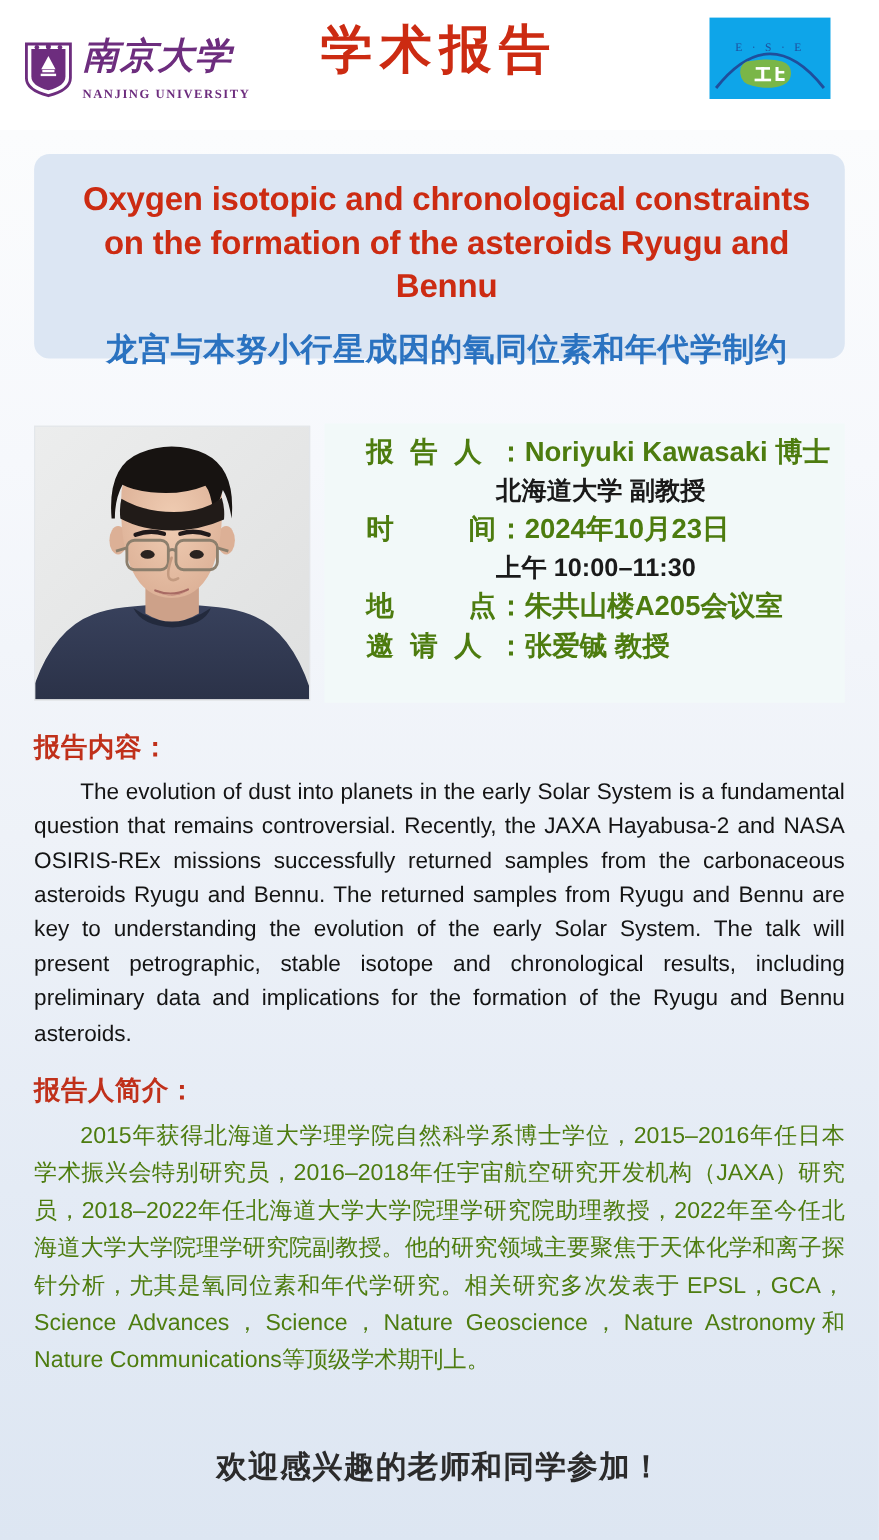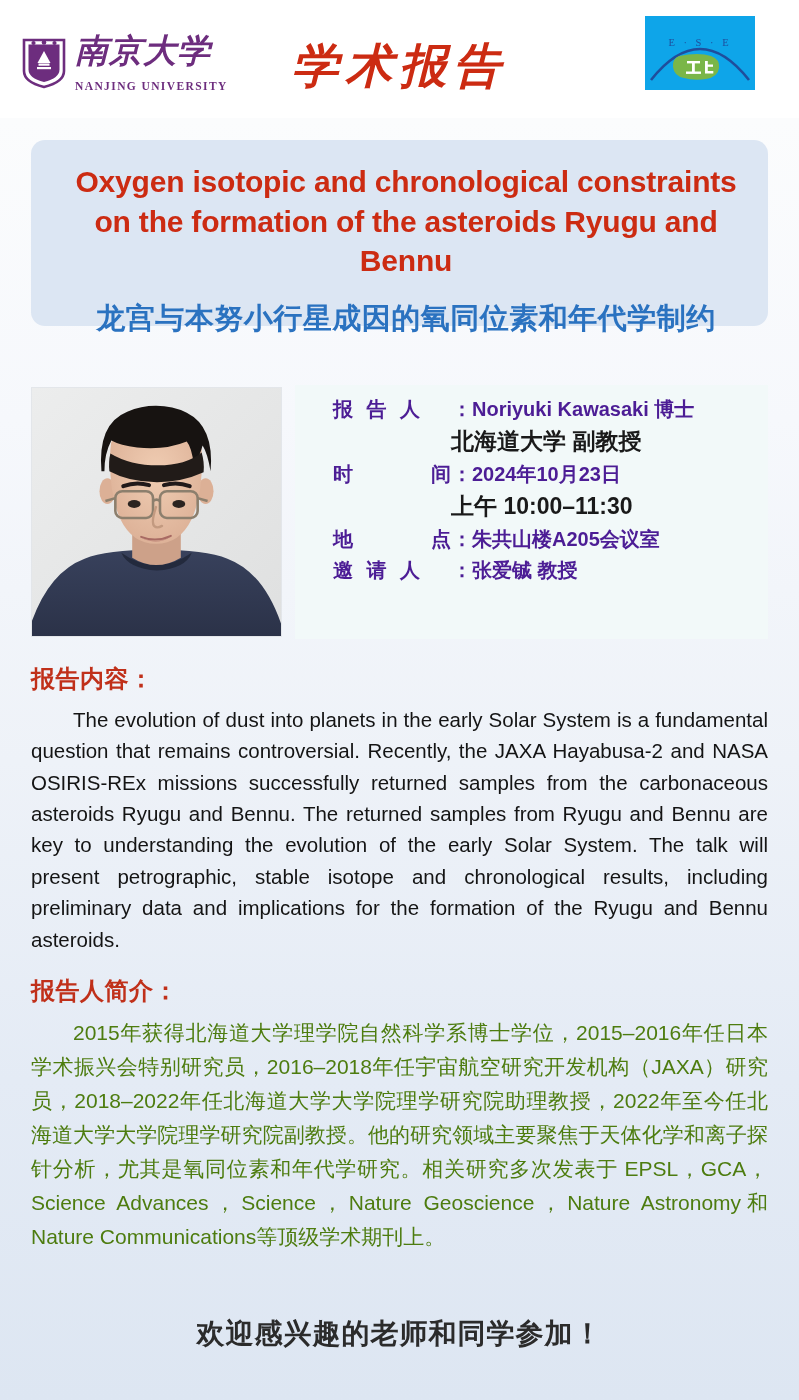--- a/index.html
+++ b/index.html
@@ -52,26 +52,25 @@
     font-family: "Liberation Serif", "DejaVu Serif", serif;
     font-size: 11.5px;
     font-weight: bold;
     color: #6d2d7e;
     letter-spacing: 1.4px;
     margin-top: 13px;
     white-space: nowrap;
   }
   .header-title {
     position: absolute;
-    left: 0; right: 0; top: 40px;
+    left: 0; right: 0; top: 20px;
     text-align: center;
     font-family: "DejaVu Serif", "Liberation Serif", serif;
     font-size: 47px;
     font-weight: bold;
-    font-style: italic;
     color: #cc2b12;
     letter-spacing: 7px;
     line-height: 1.1;
   }
   .ese-logo {
     position: absolute;
     right: 44px;
     top: 16px;
     width: 110px;
     height: 74px;
@@ -137,23 +136,23 @@
     top: 0px;
     width: 473px;
     height: 254px;
     background: #f2f9f9;
     box-sizing: border-box;
     padding: 14px 0 0 38px;
   }
   .info-row {
     display: flex;
     align-items: baseline;
-    font-size: 20px;
-    font-weight: bold;
-    color: #4c1d95;
+    font-size: 25px;
+    font-weight: bold;
+    color: #4d7c0f;
     line-height: 1.0;
     margin-bottom: 11px;
     white-space: nowrap;
   }
   .info-label {
     width: 118px;
     flex: 0 0 118px;
     letter-spacing: 4px;
     font-weight: bold;
   }

